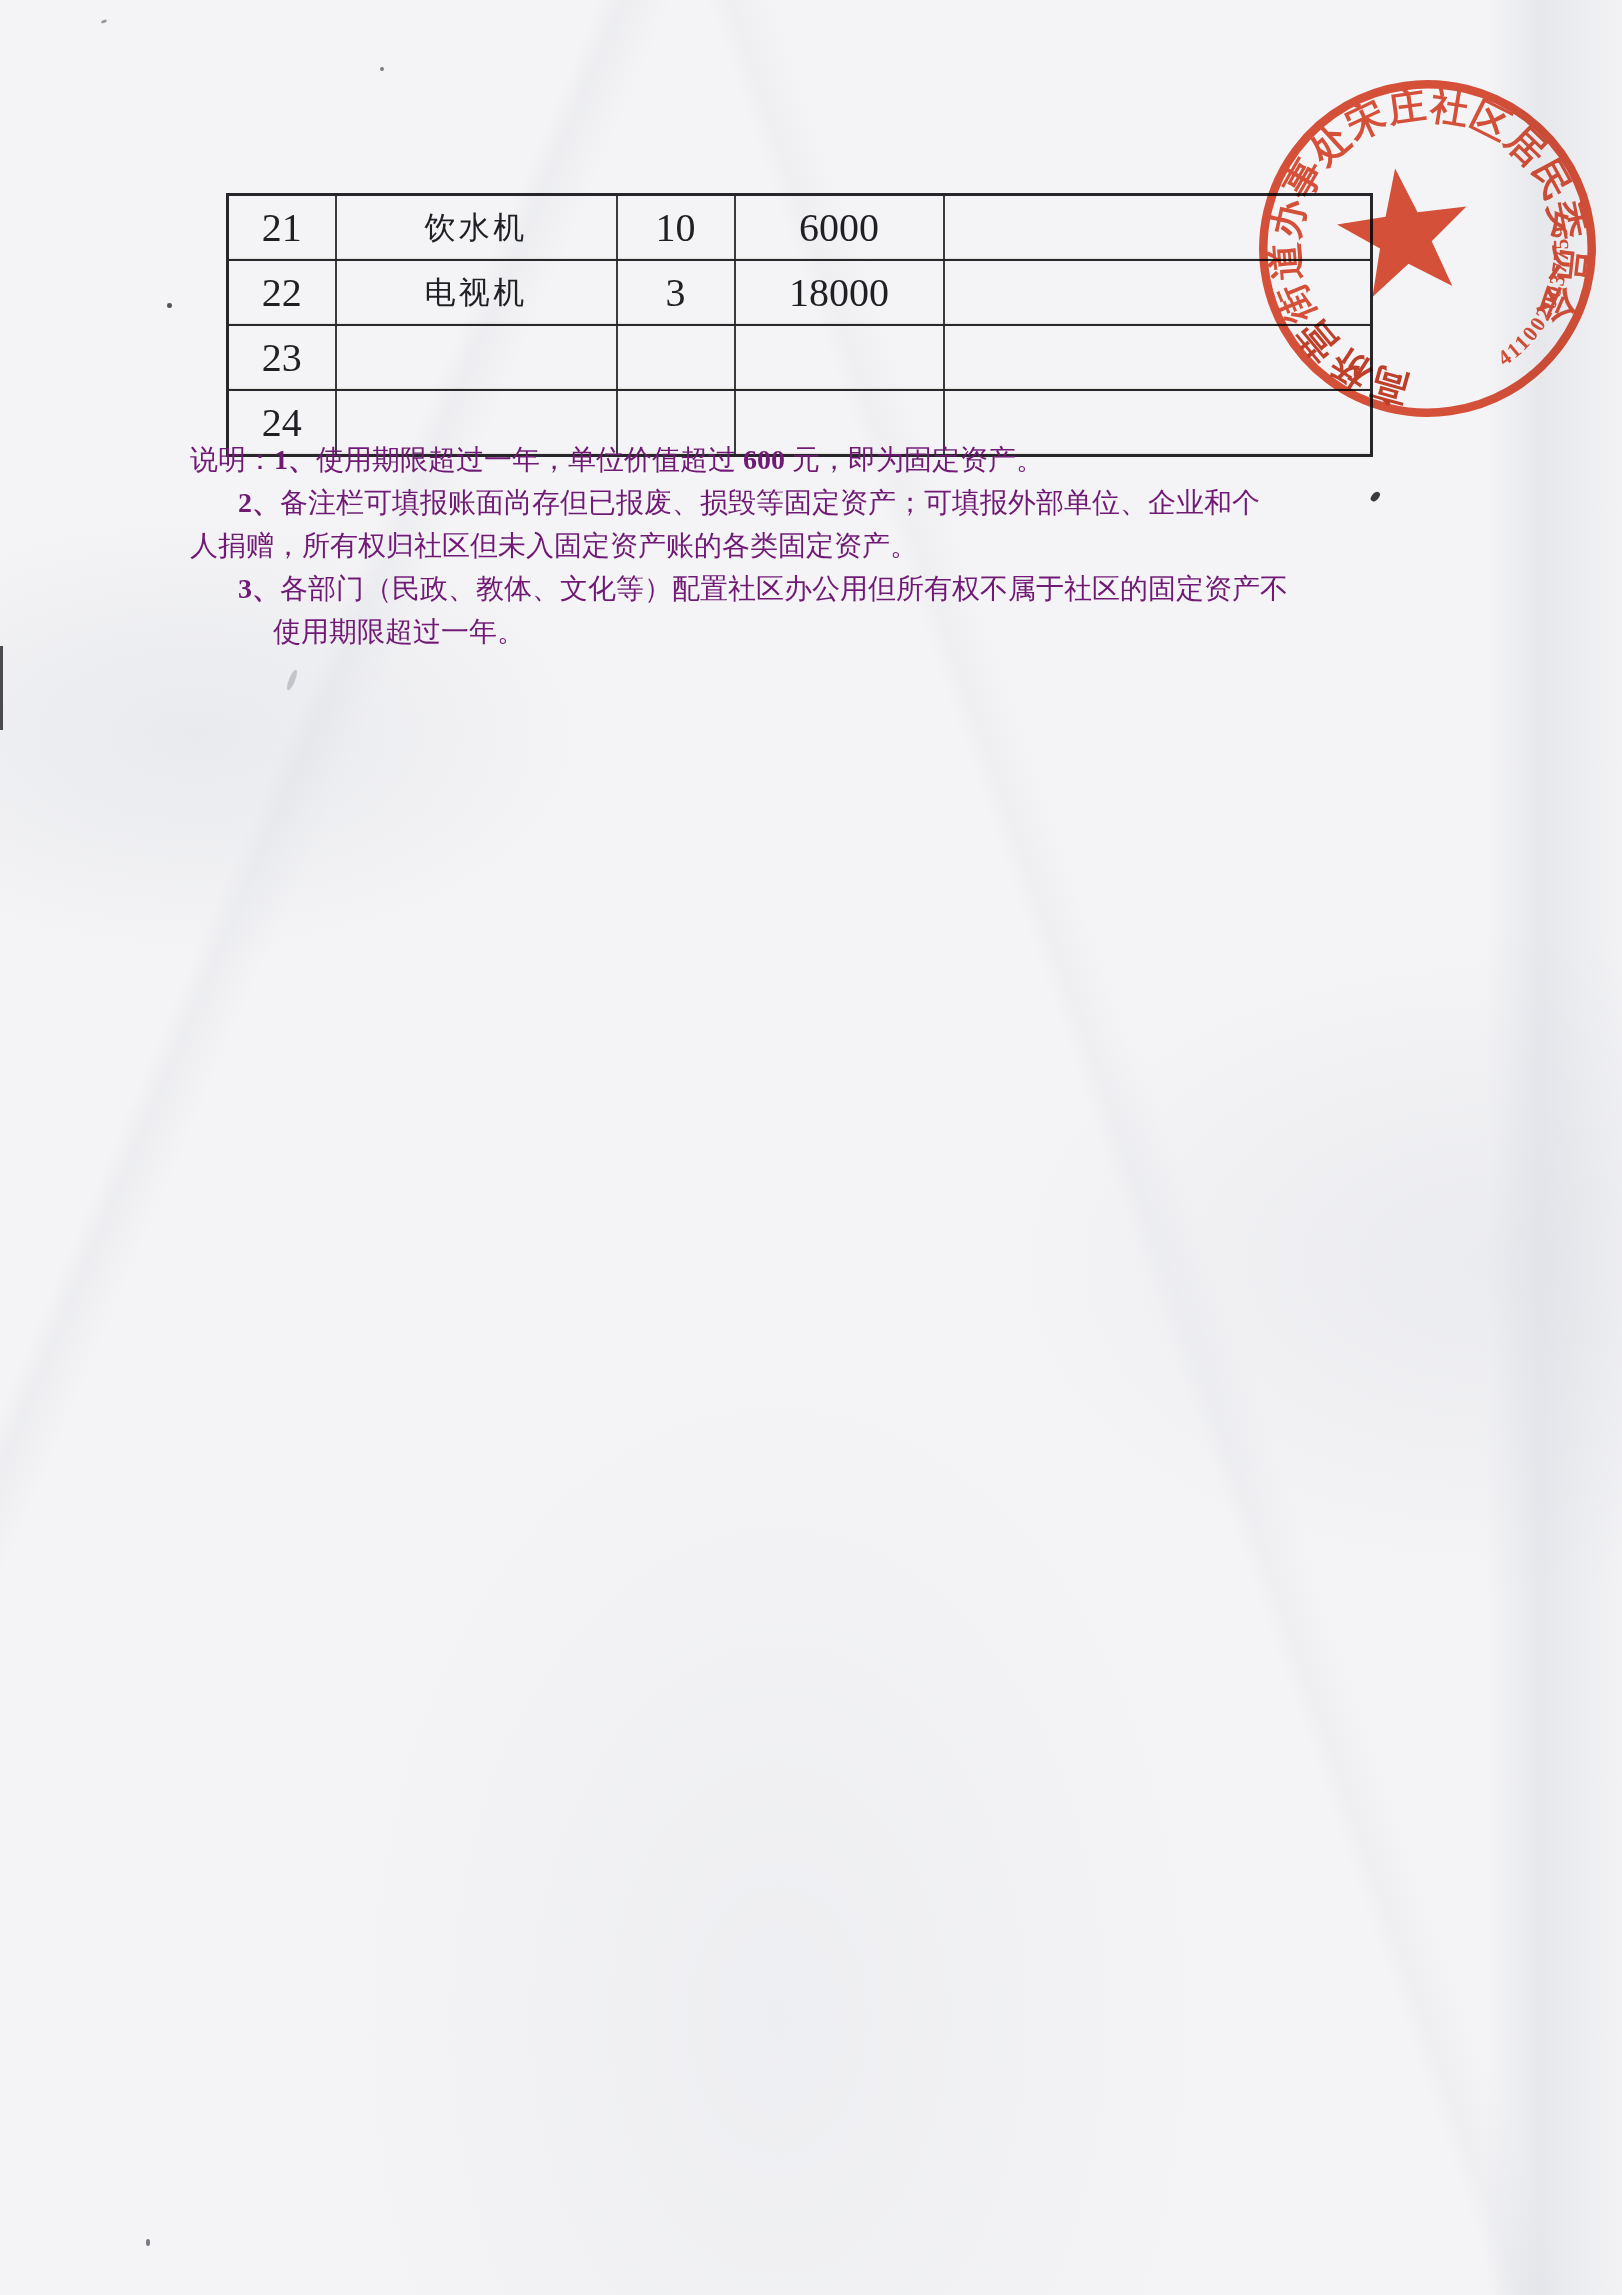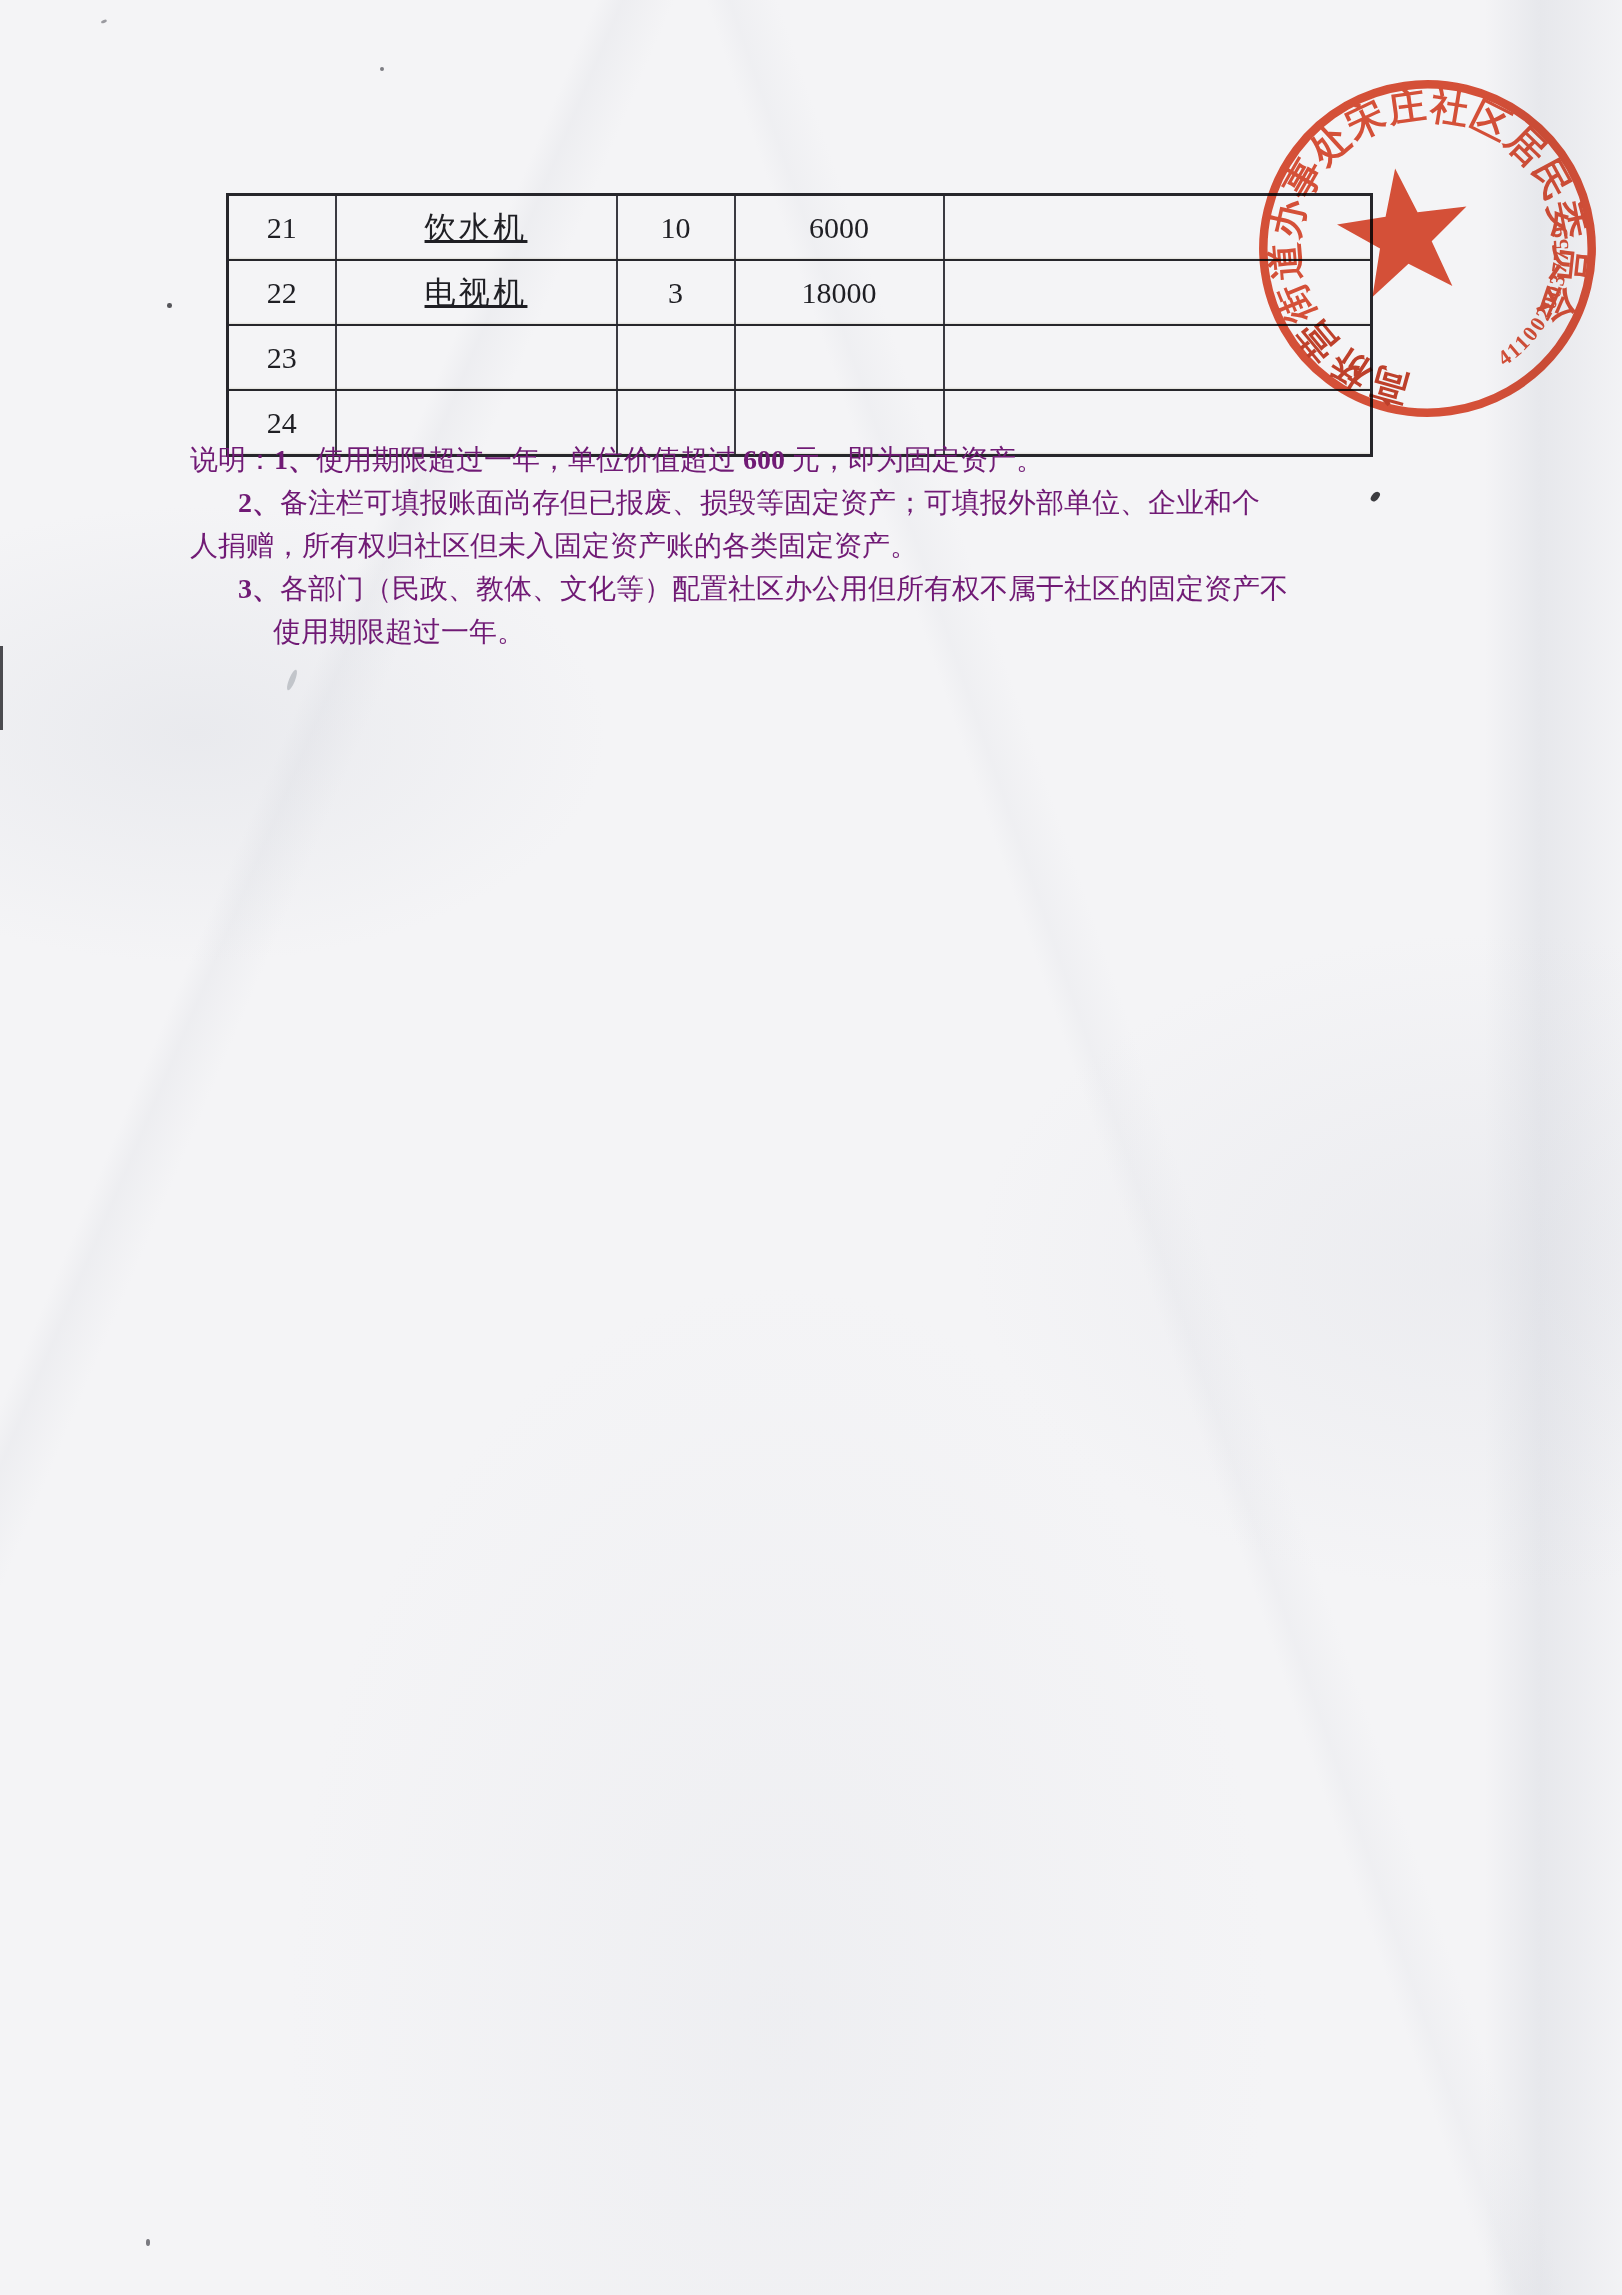--- a/index.html
+++ b/index.html
@@ -23,24 +23,24 @@
   .asset-table{
     position:absolute;left:226px;top:193px;width:1145px;
     border-collapse:collapse;table-layout:fixed;
     border:3.3px solid #26262b;
   }
   .asset-table td{
     border:2px solid #3a3a41;
     border-top:2.6px solid #26262b;
     border-bottom:2.6px solid #26262b;
     height:61px;text-align:center;vertical-align:middle;
-    font-size:30px;color:#1f1f24;
+    font-size:40px;color:#1f1f24;
     box-shadow:inset 0 -1.3px 0 rgba(120,115,60,.12);
   }
-  .asset-table td.c-name{font-size:31px;letter-spacing:3.3px;text-decoration:underline;}
+  .asset-table td.c-name{font-size:31px;letter-spacing:3.3px;}
   
   .notes{
     position:absolute;left:190px;top:438px;width:1204px;
     font-size:28px;line-height:43px;color:#701a75;
   }
   .note-line{white-space:nowrap;}
   .ind{margin-left:48px;}
   .ind2{margin-left:83px;}
   .b{font-weight:700;}
   

